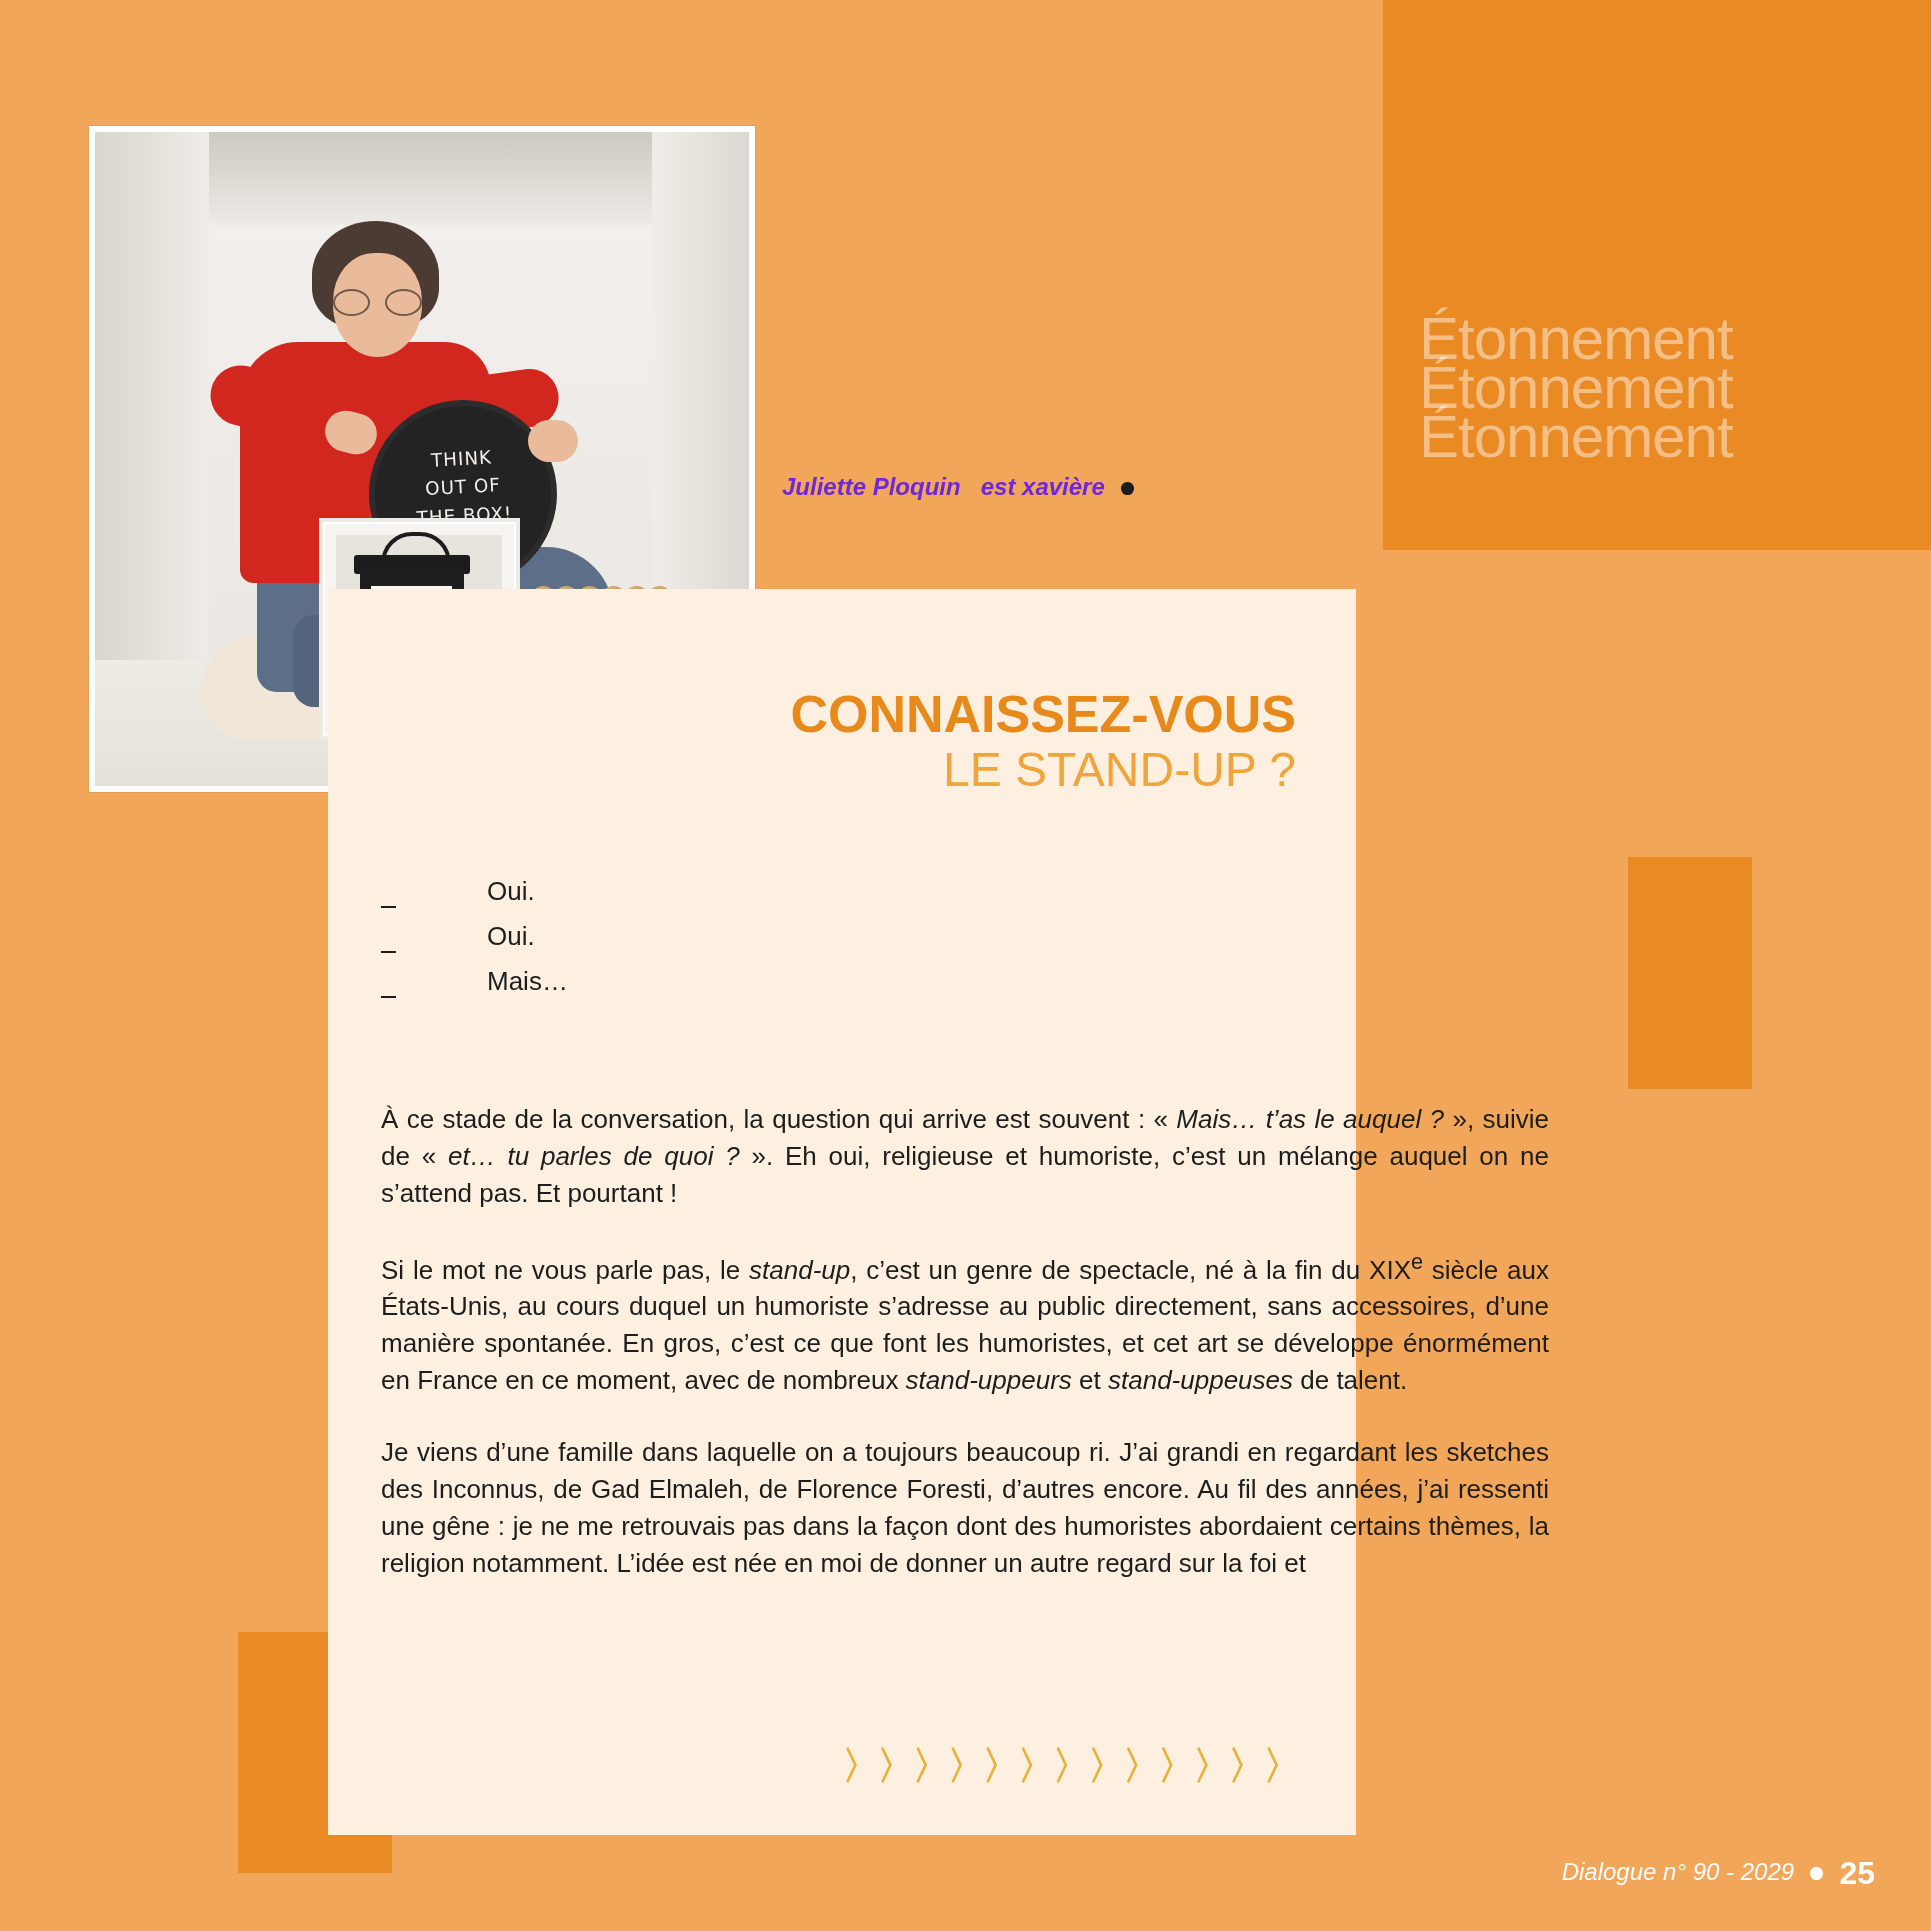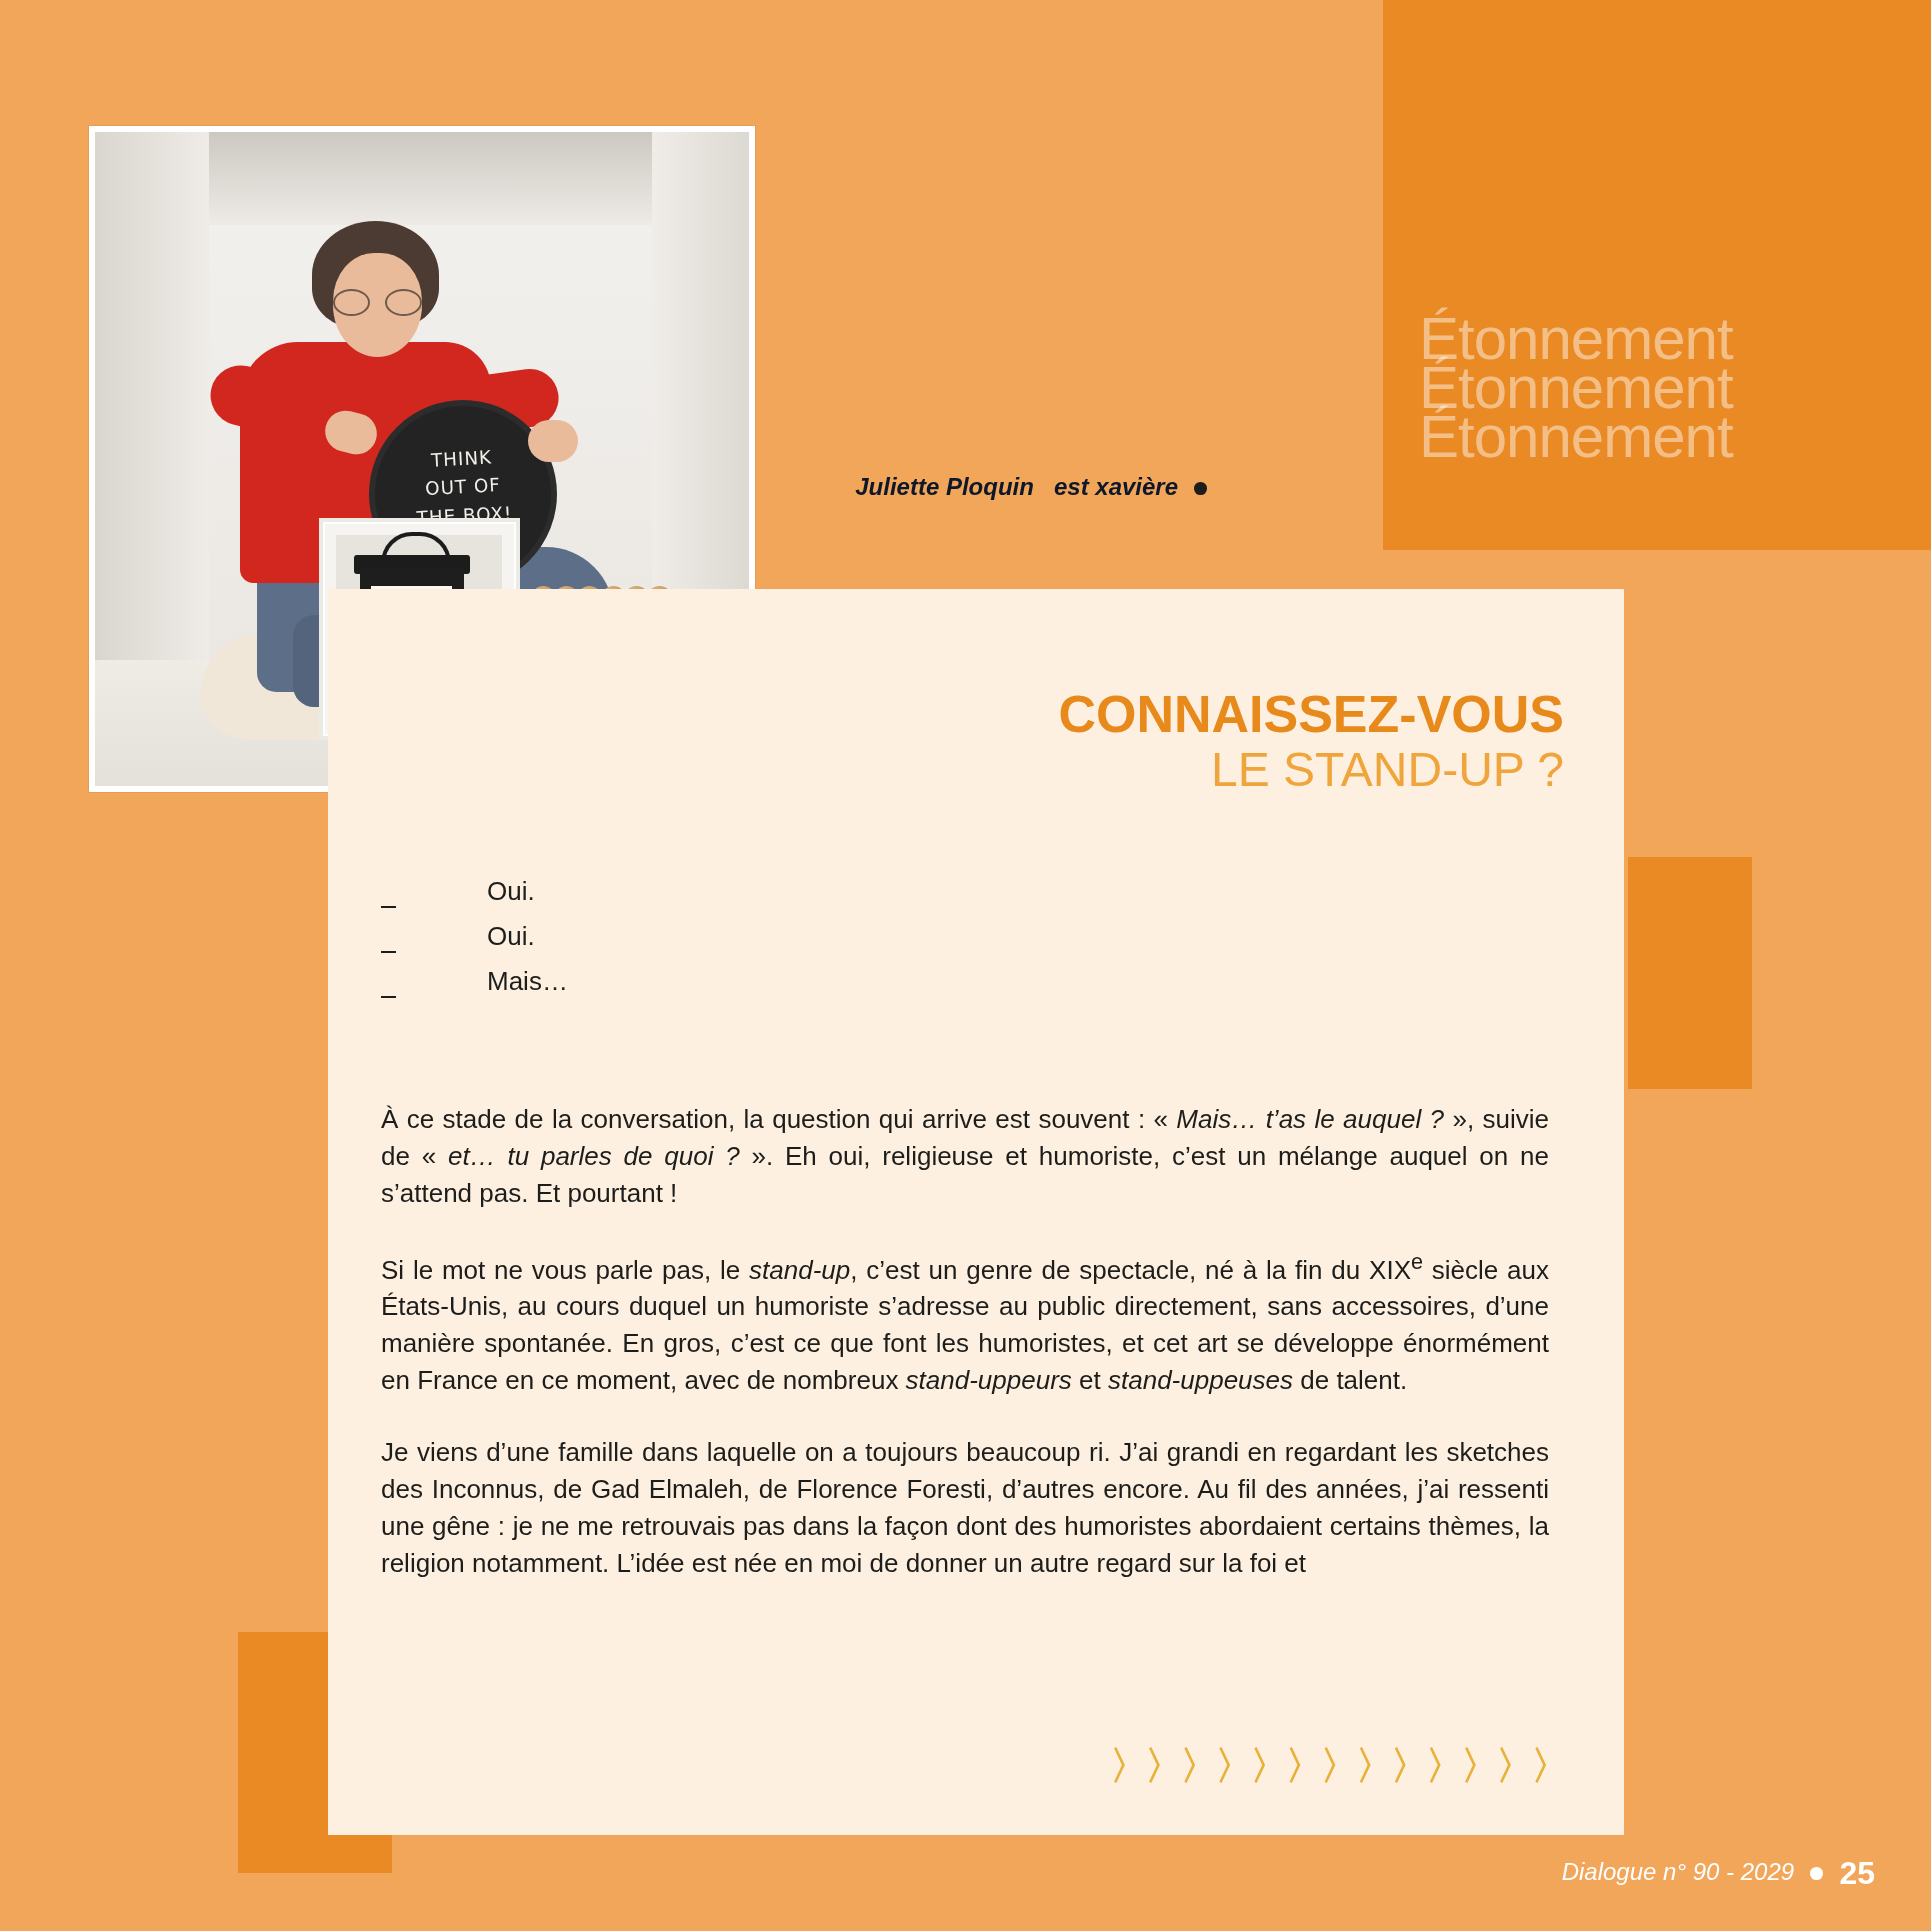--- a/index.html
+++ b/index.html
@@ -212,42 +212,42 @@
     position: absolute; left: 106px; top: 502px; width: 203px; height: 106px;
     background: #f0e7d8; border-radius: 58px 39px 29px 48px;
   }
 
   
   .byline {
     position: absolute;
     left: 782px;
     top: 473px;
     width: 425px;
-    text-align: right;
+    text-align: left;
     font-size: 24px;
     font-style: italic;
     font-weight: bold;
-    color: #0f172a;
+    color: #6d28d9;
     white-space: nowrap;
   }
   .byline .dot {
     display: inline-block;
     width: 12.6px; height: 12.6px;
     background: #1d1d1b;
     border-radius: 50%;
     margin-left: 9.7px;
     vertical-align: middle;
   }
 
   
   .card {
     position: absolute;
     left: 328px;
     top: 589px;
-    width: 1296px;
+    width: 1028px;
     height: 1246px;
     background: #fdf0e0;
   }
   .card-title {
     position: absolute;
     left: 0; right: 60px;
     top: 97px;
     text-align: right;
   }
   .title-main {

